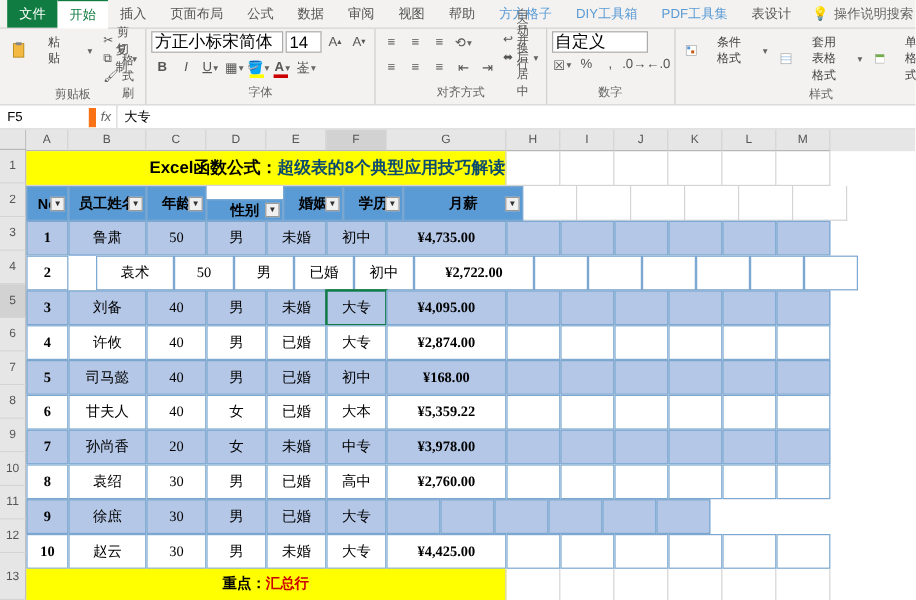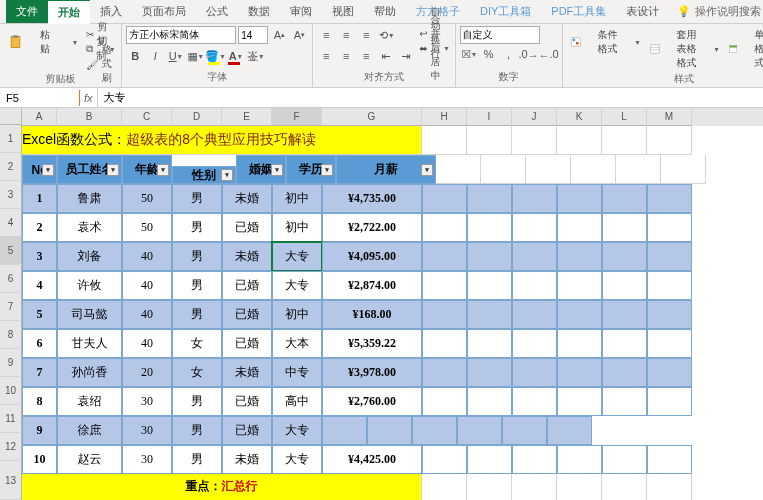--- a/index.html
+++ b/index.html
@@ -1,53 +1,53 @@
 <!DOCTYPE html>
 <html><head>
 <meta charset="utf-8">
 <style>
 *{box-sizing:border-box;margin:0;padding:0;font-family:"Microsoft YaHei","SimSun",sans-serif}
 body{background:#fff;width:763px;height:500px;overflow:hidden;font-size:11px}
 .ribbon-tabs{display:flex;align-items:center;background:#f3f2f1;border-bottom:1px solid #d0cece;height:24px;padding-left:6px}
 .tab{padding:4px 10px;font-size:11px;color:#555;cursor:pointer}
 .tab.file{background:#107c41;color:#fff}
-.tab.active{background:#fff;border-top:2px solid #107c41;color:#107c41;font-weight:bold}
+.tab.active{background:#fff;border-top:2px solid #107c41;color:#107c41;font-weight:normal}
 .tab.special{color:#5b9bd5}
 .bulb{color:#666;display:flex;align-items:center;gap:4px;margin-left:8px}
 .ribbon{display:flex;background:#f3f2f1;border-bottom:1px solid #d0cece;height:64px}
 .group{display:flex;flex-direction:column;border-right:1px solid #d0cece;padding:2px 4px;justify-content:space-between}
 .group-content{display:flex;align-items:flex-start;gap:2px}
 .group-label{text-align:center;font-size:10px;color:#666;padding-bottom:1px}
 .big-btn{display:flex;flex-direction:row;align-items:center;justify-content:center;padding:2px 4px;cursor:pointer;font-size:10px;color:#444;gap:17px}
 .big-btn svg,.big-btn .ico{width:20px;height:20px}
 .mini-row{display:flex;flex-direction:column;gap:1px;padding:1px}
 .mini-item{display:flex;align-items:center;gap:3px;font-size:10px;color:#555;cursor:pointer;padding:1px 2px;height:14px}
 .font-row{display:flex;align-items:center;gap:2px;margin-bottom:2px}
-.font-select{border:1px solid #ababab;background:#fff;height:18px;font-size:10px;padding:0 2px}
+.font-select{border:1px solid #ababab;background:#fff;height:18px;font-size:14px;padding:0 2px}
 .icon-btn{width:18px;height:18px;display:inline-flex;align-items:center;justify-content:center;cursor:pointer;color:#555;font-size:11px}
 .chev{font-size:8px;color:#666;margin-left:1px}
 .formula-bar{display:flex;align-items:center;border-bottom:1px solid #d0cece;height:20px;background:#fff}
-.namebox{width:80px;border-right:1px solid #f97316;padding:2px 6px;font-size:11px}
+.namebox{width:80px;border-right:6px solid #f97316;padding:2px 6px;font-size:11px}
 .fx-area{display:flex;align-items:center;padding:0 4px;border-right:1px solid #d0cece;height:100%}
 .fx{font-style:italic;color:#666;font-size:11px;cursor:pointer}
 .formula-input{flex:1;padding:2px 6px;font-size:11px;border:none}
 .sheet{display:flex;height:calc(500px - 24px - 64px - 20px);overflow:hidden}
 .rowhdrs{display:flex;flex-direction:column;background:#e6e6e6}
 .corner{width:22px;height:18px;background:#e6e6e6;border-right:1px solid #b7b7b7;border-bottom:1px solid #b7b7b7}
 .rowhdr{width:22px;height:29px;display:flex;align-items:center;justify-content:center;border-right:1px solid #b7b7b7;border-bottom:1px solid #d4d4d4;font-size:10px;color:#555;background:#e6e6e6}
 .rowhdr.sel{background:#d2d2d2}
 .grid{flex:1;position:relative}
 .colhdrs{display:flex;background:#e6e6e6;height:18px}
 .colhdr{display:flex;align-items:center;justify-content:center;border-right:1px solid #d4d4d4;border-bottom:1px solid #b7b7b7;font-size:10px;color:#555}
 .colhdr.sel{background:#d2d2d2}
 .cells{position:relative}
 .row{display:flex;height:29px}
 .cell{border-right:1px solid #d4d4d4;border-bottom:1px solid #d4d4d4;display:flex;align-items:center;justify-content:center;font-size:12px;overflow:hidden;white-space:nowrap}
-.title-cell{background:#ffff00;font-weight:normal;font-size:14px;justify-content:flex-start;font-family:"SimHei",sans-serif}
-.title-red{color:#7f1d1d}
+.title-cell{background:#ffff00;font-weight:bold;font-size:14px;justify-content:flex-end;font-family:"SimHei",sans-serif}
+.title-red{color:#0c4a6e}
 .thdr{background:#5b9bd5;color:#000;font-weight:bold;border:1px solid #7ba7d0;font-size:12px;position:relative}
 .filter-btn{position:absolute;right:2px;top:50%;transform:translateY(-50%);width:12px;height:12px;background:#f0f0f0;border:1px solid #999;display:flex;align-items:center;justify-content:center;font-size:7px;color:#333}
 .drow .cell{border:1px solid #7ba7d0;font-family:"SimSun",serif}
 .drow.odd .cell{background:#b4c7e7}
 .drow.even .cell{background:#fff}
 .drow .cell.idx{font-weight:bold}
 .drow .cell.money{font-weight:bold}
 .summary{background:#ffff00;font-weight:bold;justify-content:center}
 .summary .red{color:#c00}
 .active-cell{outline:2px solid #107c41;outline-offset:-1px}
@@ -297,21 +297,21 @@
           <div class="cell money" style="width: 100px;">¥4,735.00</div>
           <div class="cell " style="width: 45px;"></div>
           <div class="cell " style="width: 45px;"></div>
           <div class="cell " style="width: 45px;"></div>
           <div class="cell " style="width: 45px;"></div>
           <div class="cell " style="width: 45px;"></div>
           <div class="cell " style="width: 45px;"></div>
         </div>
         <div class="row drow even">
           <div class="cell idx" style="width: 35px;">2</div>
-          <div class="cell " style="width: 65px;">袁术</div>
+          <div class="cell " style="width: 65px; margin-left: 23px;">袁术</div>
           <div class="cell " style="width: 50px;">50</div>
           <div class="cell " style="width: 50px;">男</div>
           <div class="cell " style="width: 50px;">已婚</div>
           <div class="cell " style="width: 50px;">初中</div>
           <div class="cell money" style="width: 100px;">¥2,722.00</div>
           <div class="cell " style="width: 45px;"></div>
           <div class="cell " style="width: 45px;"></div>
           <div class="cell " style="width: 45px;"></div>
           <div class="cell " style="width: 45px;"></div>
           <div class="cell " style="width: 45px;"></div>

